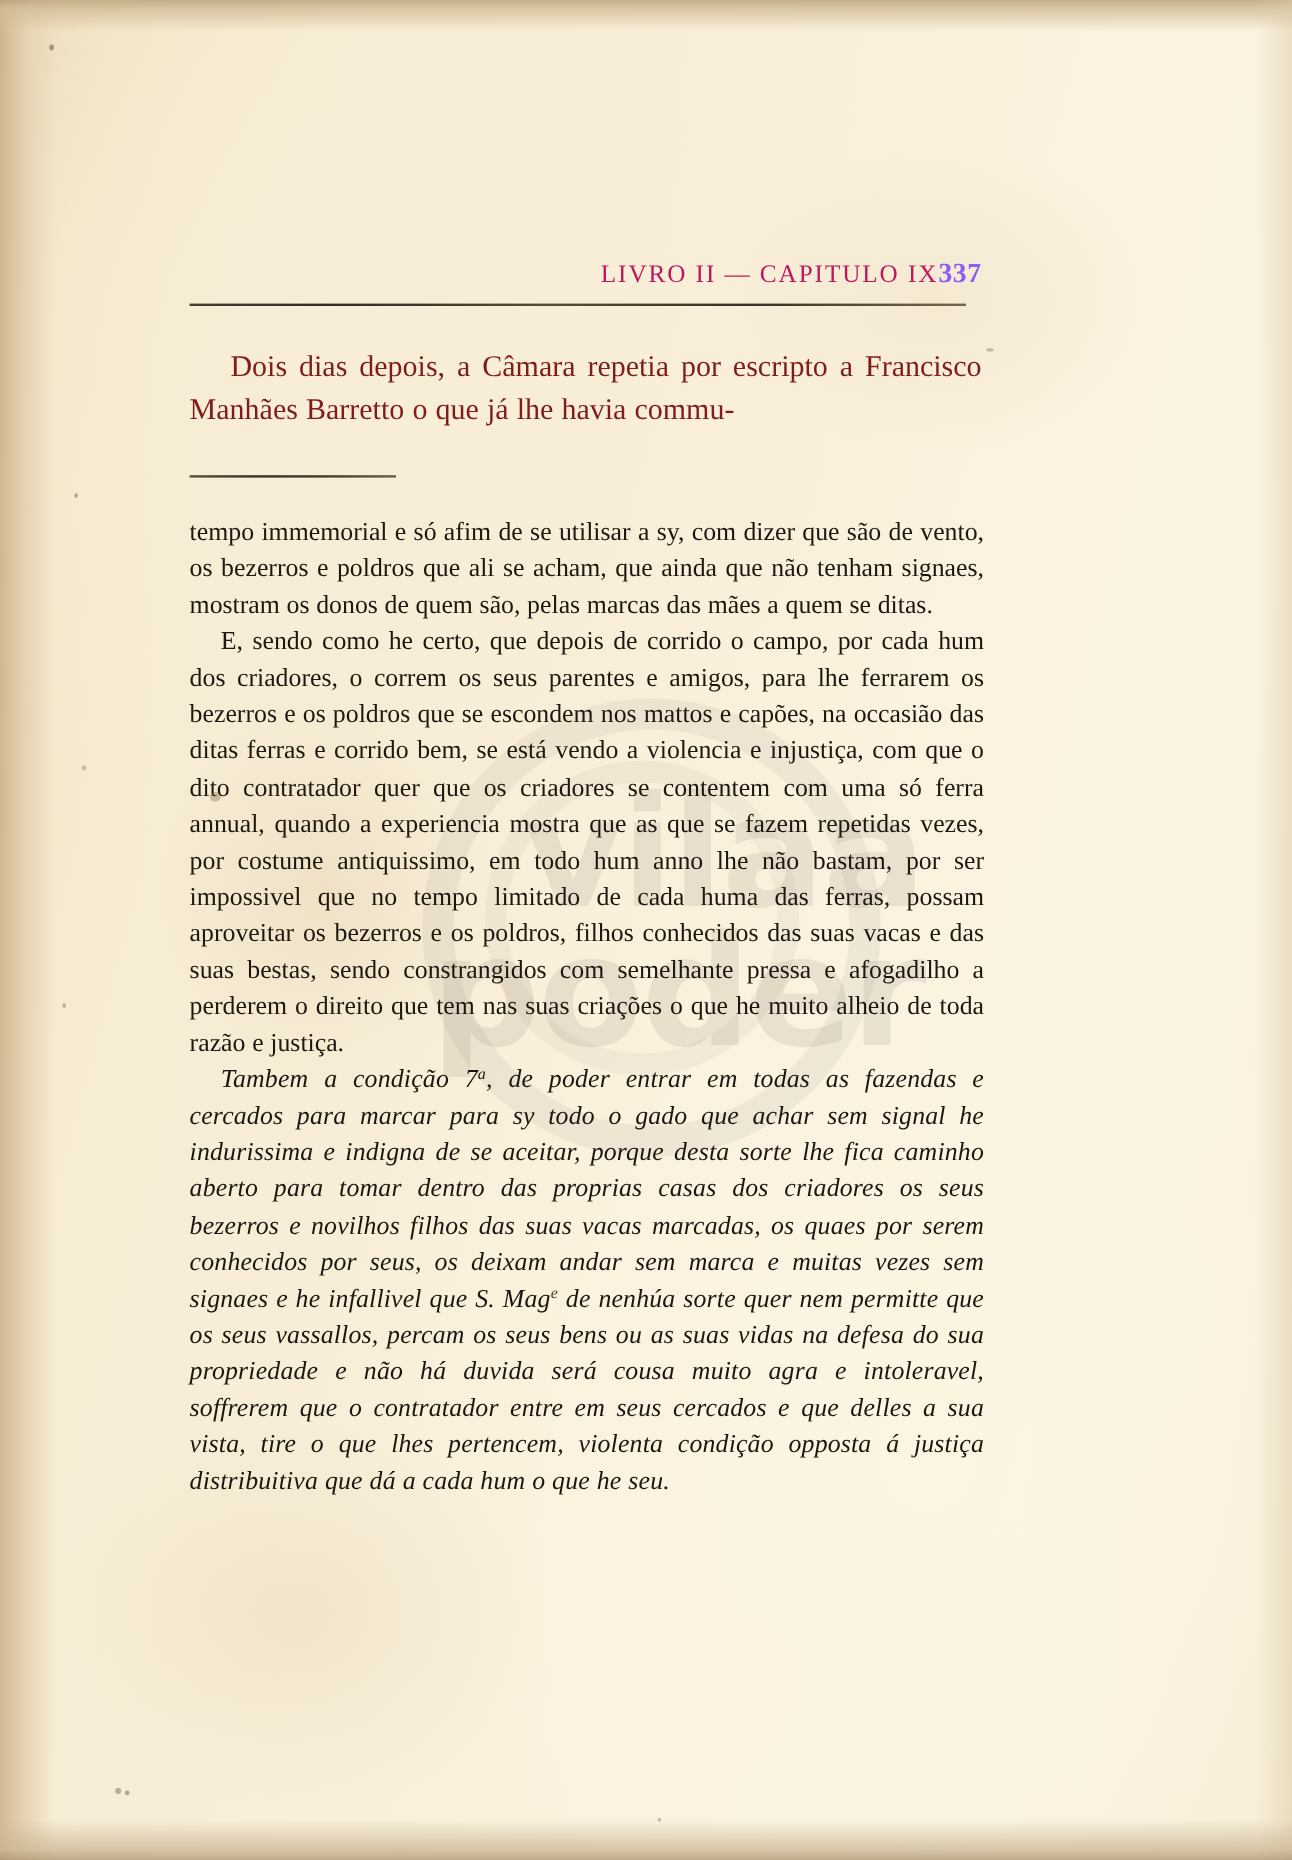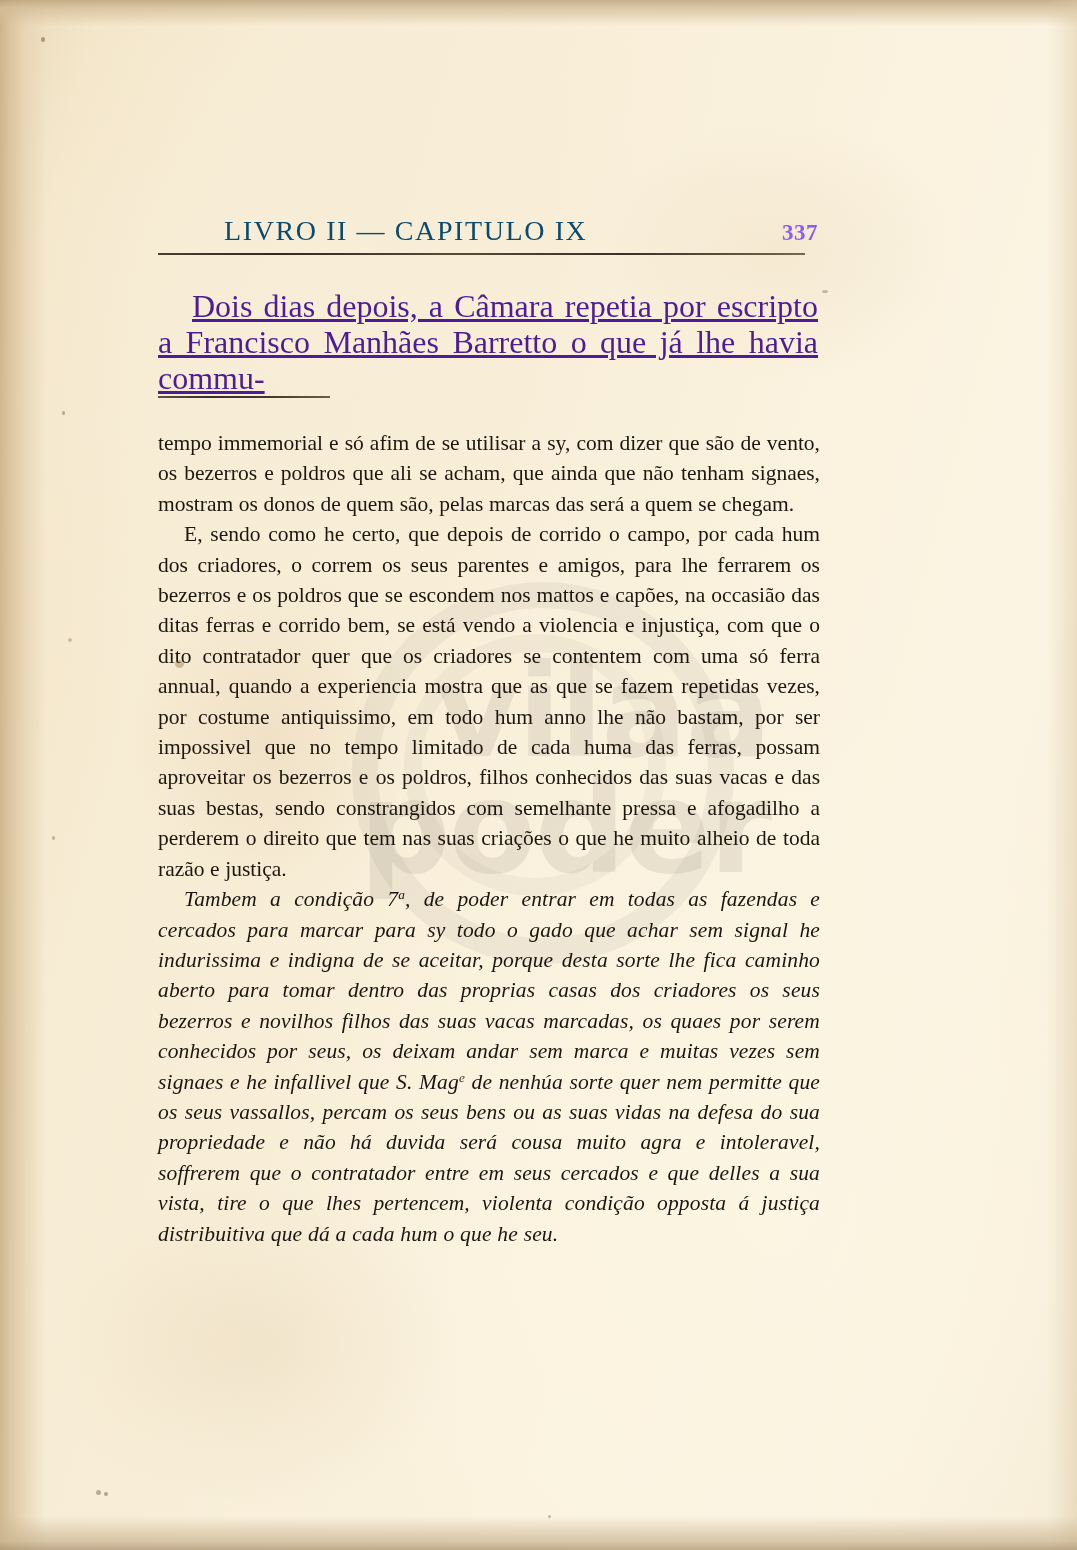--- a/index.html
+++ b/index.html
@@ -118,25 +118,25 @@
   .running-head {
     position: absolute;
     top: 215px;
     left: 0;
     width: 660px;
     display: flex;
     align-items: baseline;
   }
   .rh-title {
     flex: 1;
-    text-align: left;
+    text-align: right;
     padding-left: 66px;
-    font-size: 28px;
+    font-size: 21px;
     letter-spacing: 1.6px;
-    color: #0c4a6e;
+    color: #be185d;
   }
   .rh-page {
     font-size: 23px;
     font-weight: 700;
     color: #8b5cf6;
     letter-spacing: .5px;
   }
   .head-rule {
     position: absolute;
     top: 253px;
@@ -147,28 +147,27 @@
     opacity: .92;
   }
 
   .body-block {
     position: absolute;
     top: 288px;
     left: 0;
     width: 660px;
   }
   .body-par {
-    font-size: 32px;
+    font-size: 25px;
     line-height: 36px;
     text-align: justify;
     text-indent: 34px;
-    color: #4c1d95;
+    color: #7f1d1d;
     margin: 0;
     word-spacing: .5px;
-    text-decoration: underline;
   }
 
   .foot-rule {
     position: absolute;
     top: 396px;
     left: 0;
     width: 172px;
     height: 2px;
     background: linear-gradient(90deg, #4d3f2d 0%, #241b11 30%, #332616 65%, #5d4e39 100%);
     opacity: .9;
@@ -227,21 +226,21 @@
 
     <div class="head-rule"></div>
 
     <div class="body-block">
       <p class="body-par">Dois dias depois, a Câmara repetia por escripto a Francisco Manhães Barretto o que já lhe havia commu-</p>
     </div>
 
     <div class="foot-rule"></div>
 
     <div class="note-block">
-      <p class="note-par">tempo immemorial e só afim de se utilisar a sy, com dizer que são de vento, os bezerros e poldros que ali se acham, que ainda que não tenham signaes, mostram os donos de quem são, pelas marcas das será a quem se chegam.</p>
+      <p class="note-par">tempo immemorial e só afim de se utilisar a sy, com dizer que são de vento, os bezerros e poldros que ali se acham, que ainda que não tenham signaes, mostram os donos de quem são, pelas marcas das mães a quem se ditas.</p>
       <p class="note-par indented">E, sendo como he certo, que depois de corrido o campo, por cada hum dos criadores, o correm os seus parentes e amigos, para lhe ferrarem os bezerros e os poldros que se escondem nos mattos e capões, na occasião das ditas ferras e corrido bem, se está vendo a violencia e injustiça, com que o dito contratador quer que os criadores se contentem com uma só ferra annual, quando a experiencia mostra que as que se fazem repetidas vezes, por costume antiquissimo, em todo hum anno lhe não bastam, por ser impossivel que no tempo limitado de cada huma das ferras, possam aproveitar os bezerros e os poldros, filhos conhecidos das suas vacas e das suas bestas, sendo constrangidos com semelhante pressa e afogadilho a perderem o direito que tem nas suas criações o que he muito alheio de toda razão e justiça.</p>
       <p class="note-par indented">
         <span>Tambem a condição 7</span><sup>a</sup><span>, de poder entrar em todas as fazendas e cercados para marcar para sy todo o gado que achar sem signal he indurissima e indigna de se aceitar, porque desta sorte lhe fica caminho aberto para tomar dentro das proprias casas dos criadores os seus bezerros e novilhos filhos das suas vacas marcadas, os quaes por serem conhecidos por seus, os deixam andar sem marca e muitas vezes sem signaes e he infallivel que S. Mag</span><sup class="lighter">e</sup><span> de nenhúa sorte quer nem permitte que os seus vassallos, percam os seus bens ou as suas vidas na defesa do sua propriedade e não há duvida será cousa muito agra e intoleravel, soffrerem que o contratador entre em seus cercados e que delles a sua vista, tire o que lhes pertencem, violenta condição opposta á justiça distribuitiva que dá a cada hum o que he seu.</span>
       </p>
     </div>
 
   </div>
 
   <div class="edge-left"></div>
   <div class="edge-top"></div>

